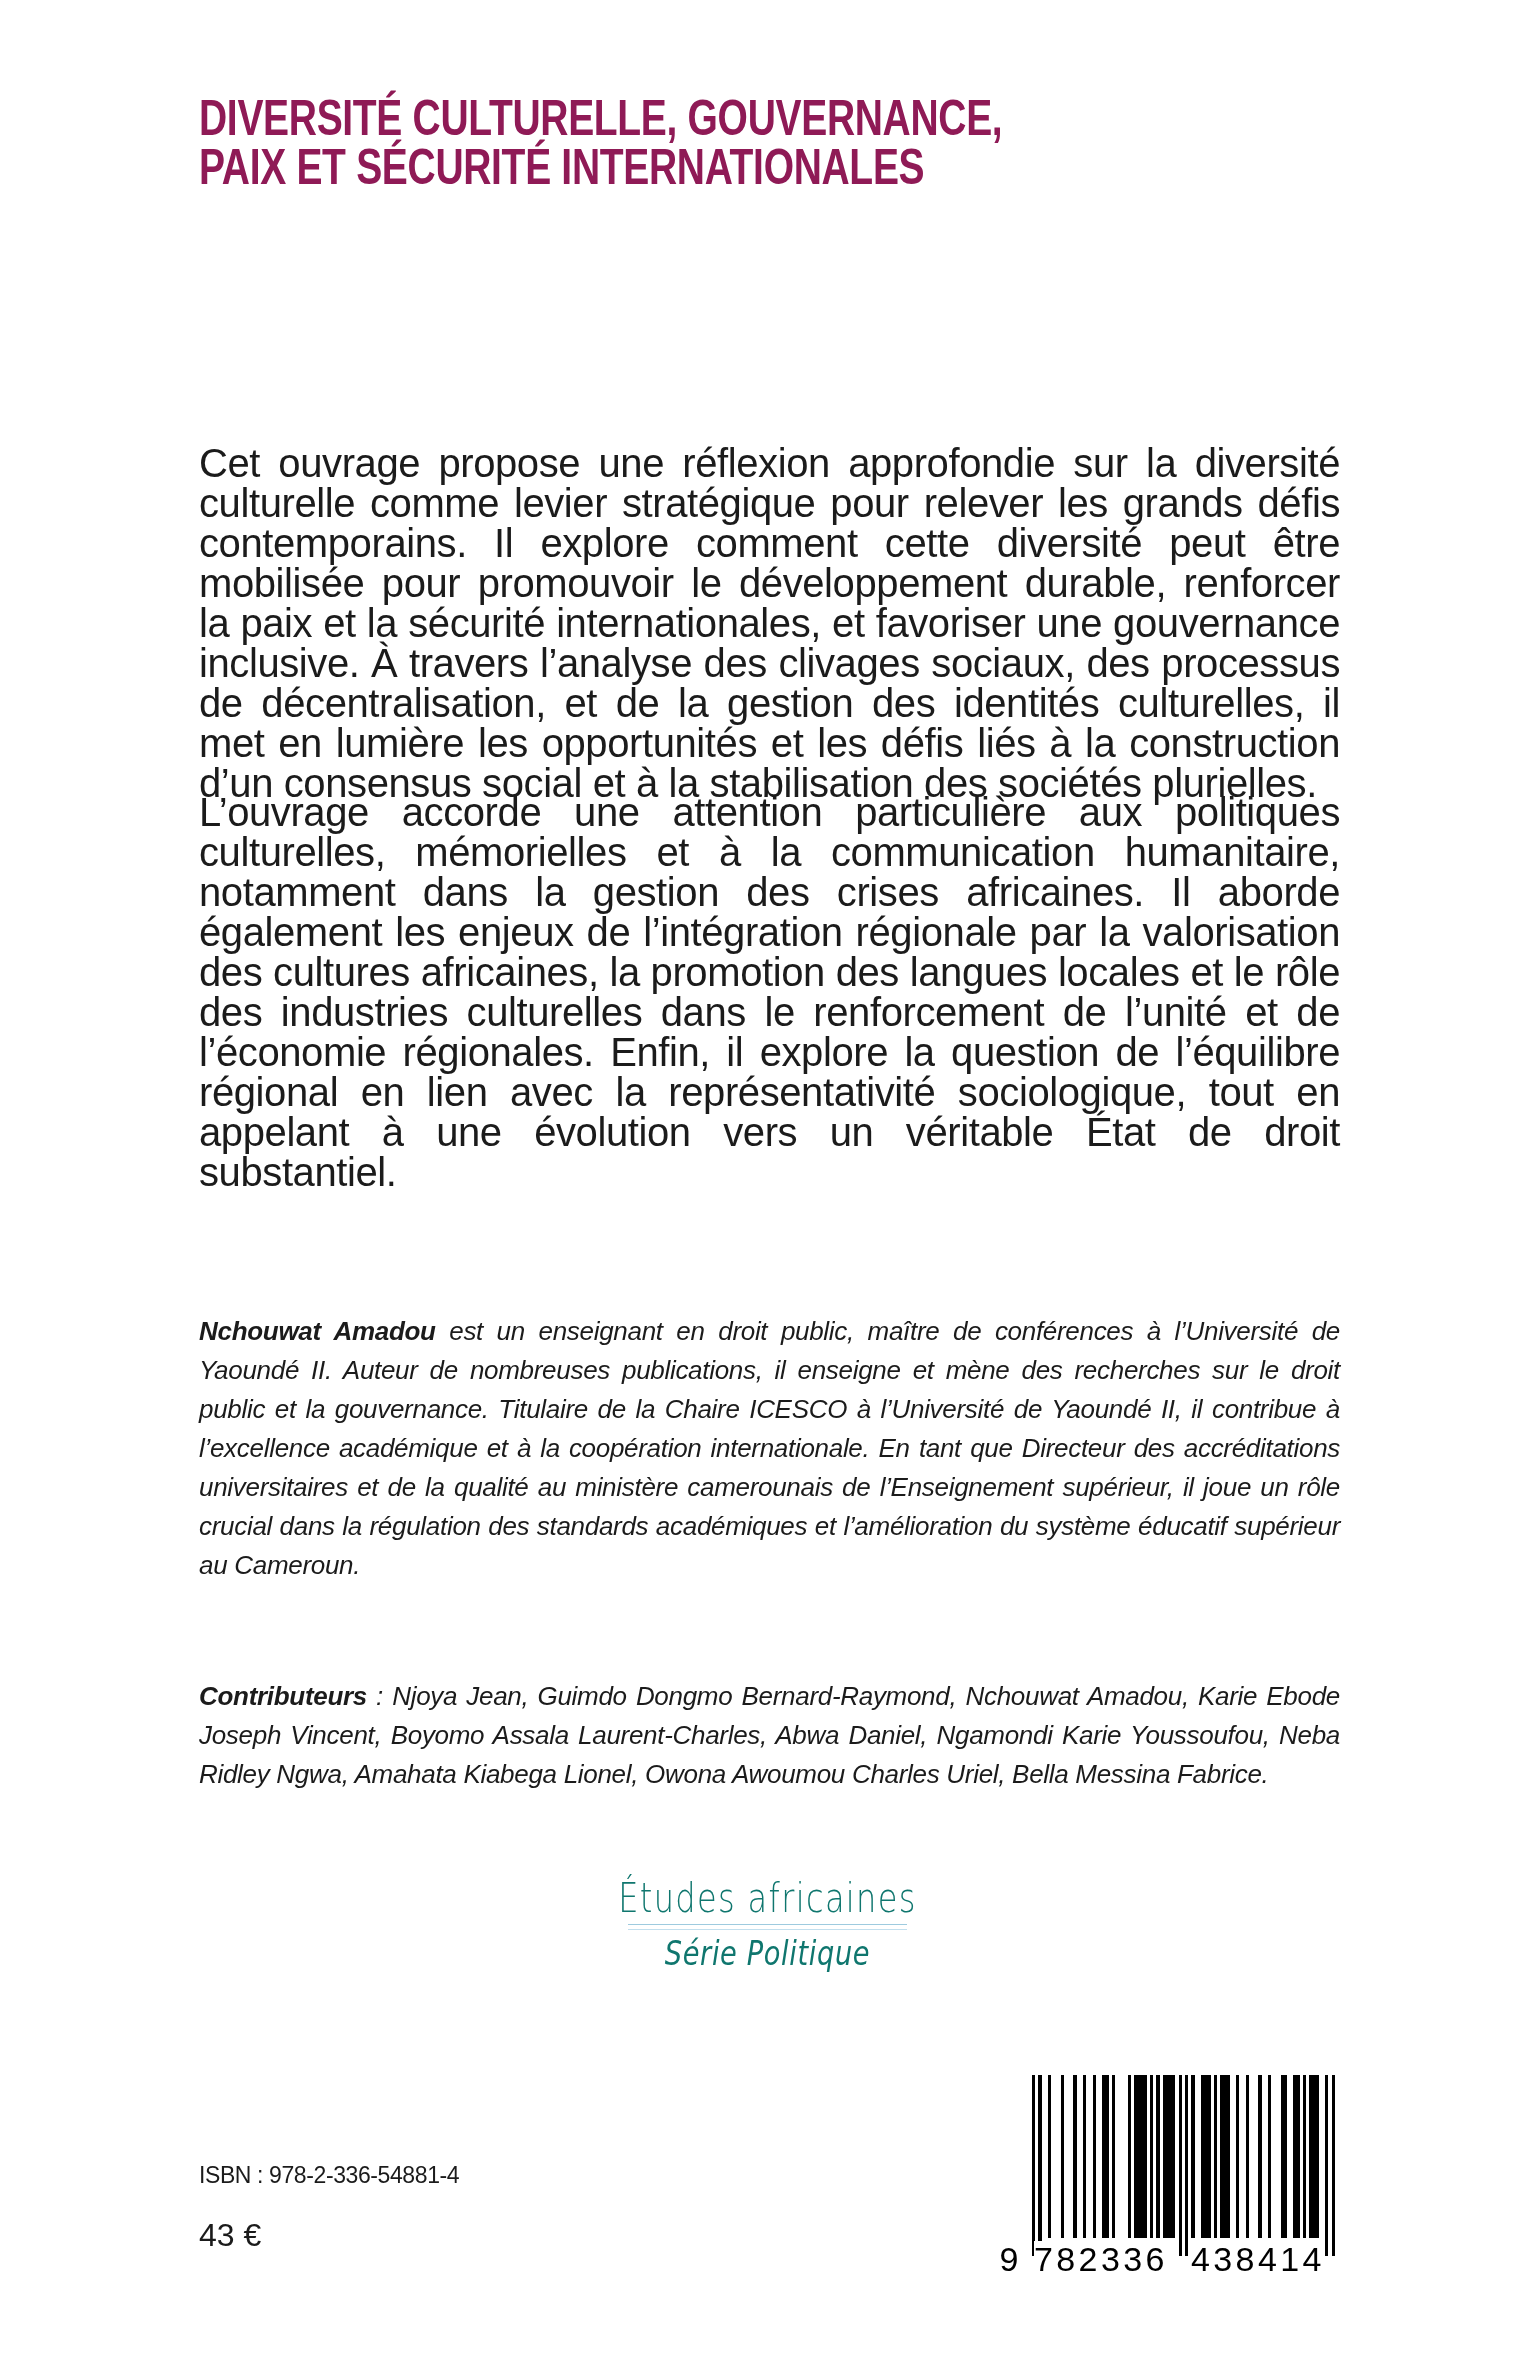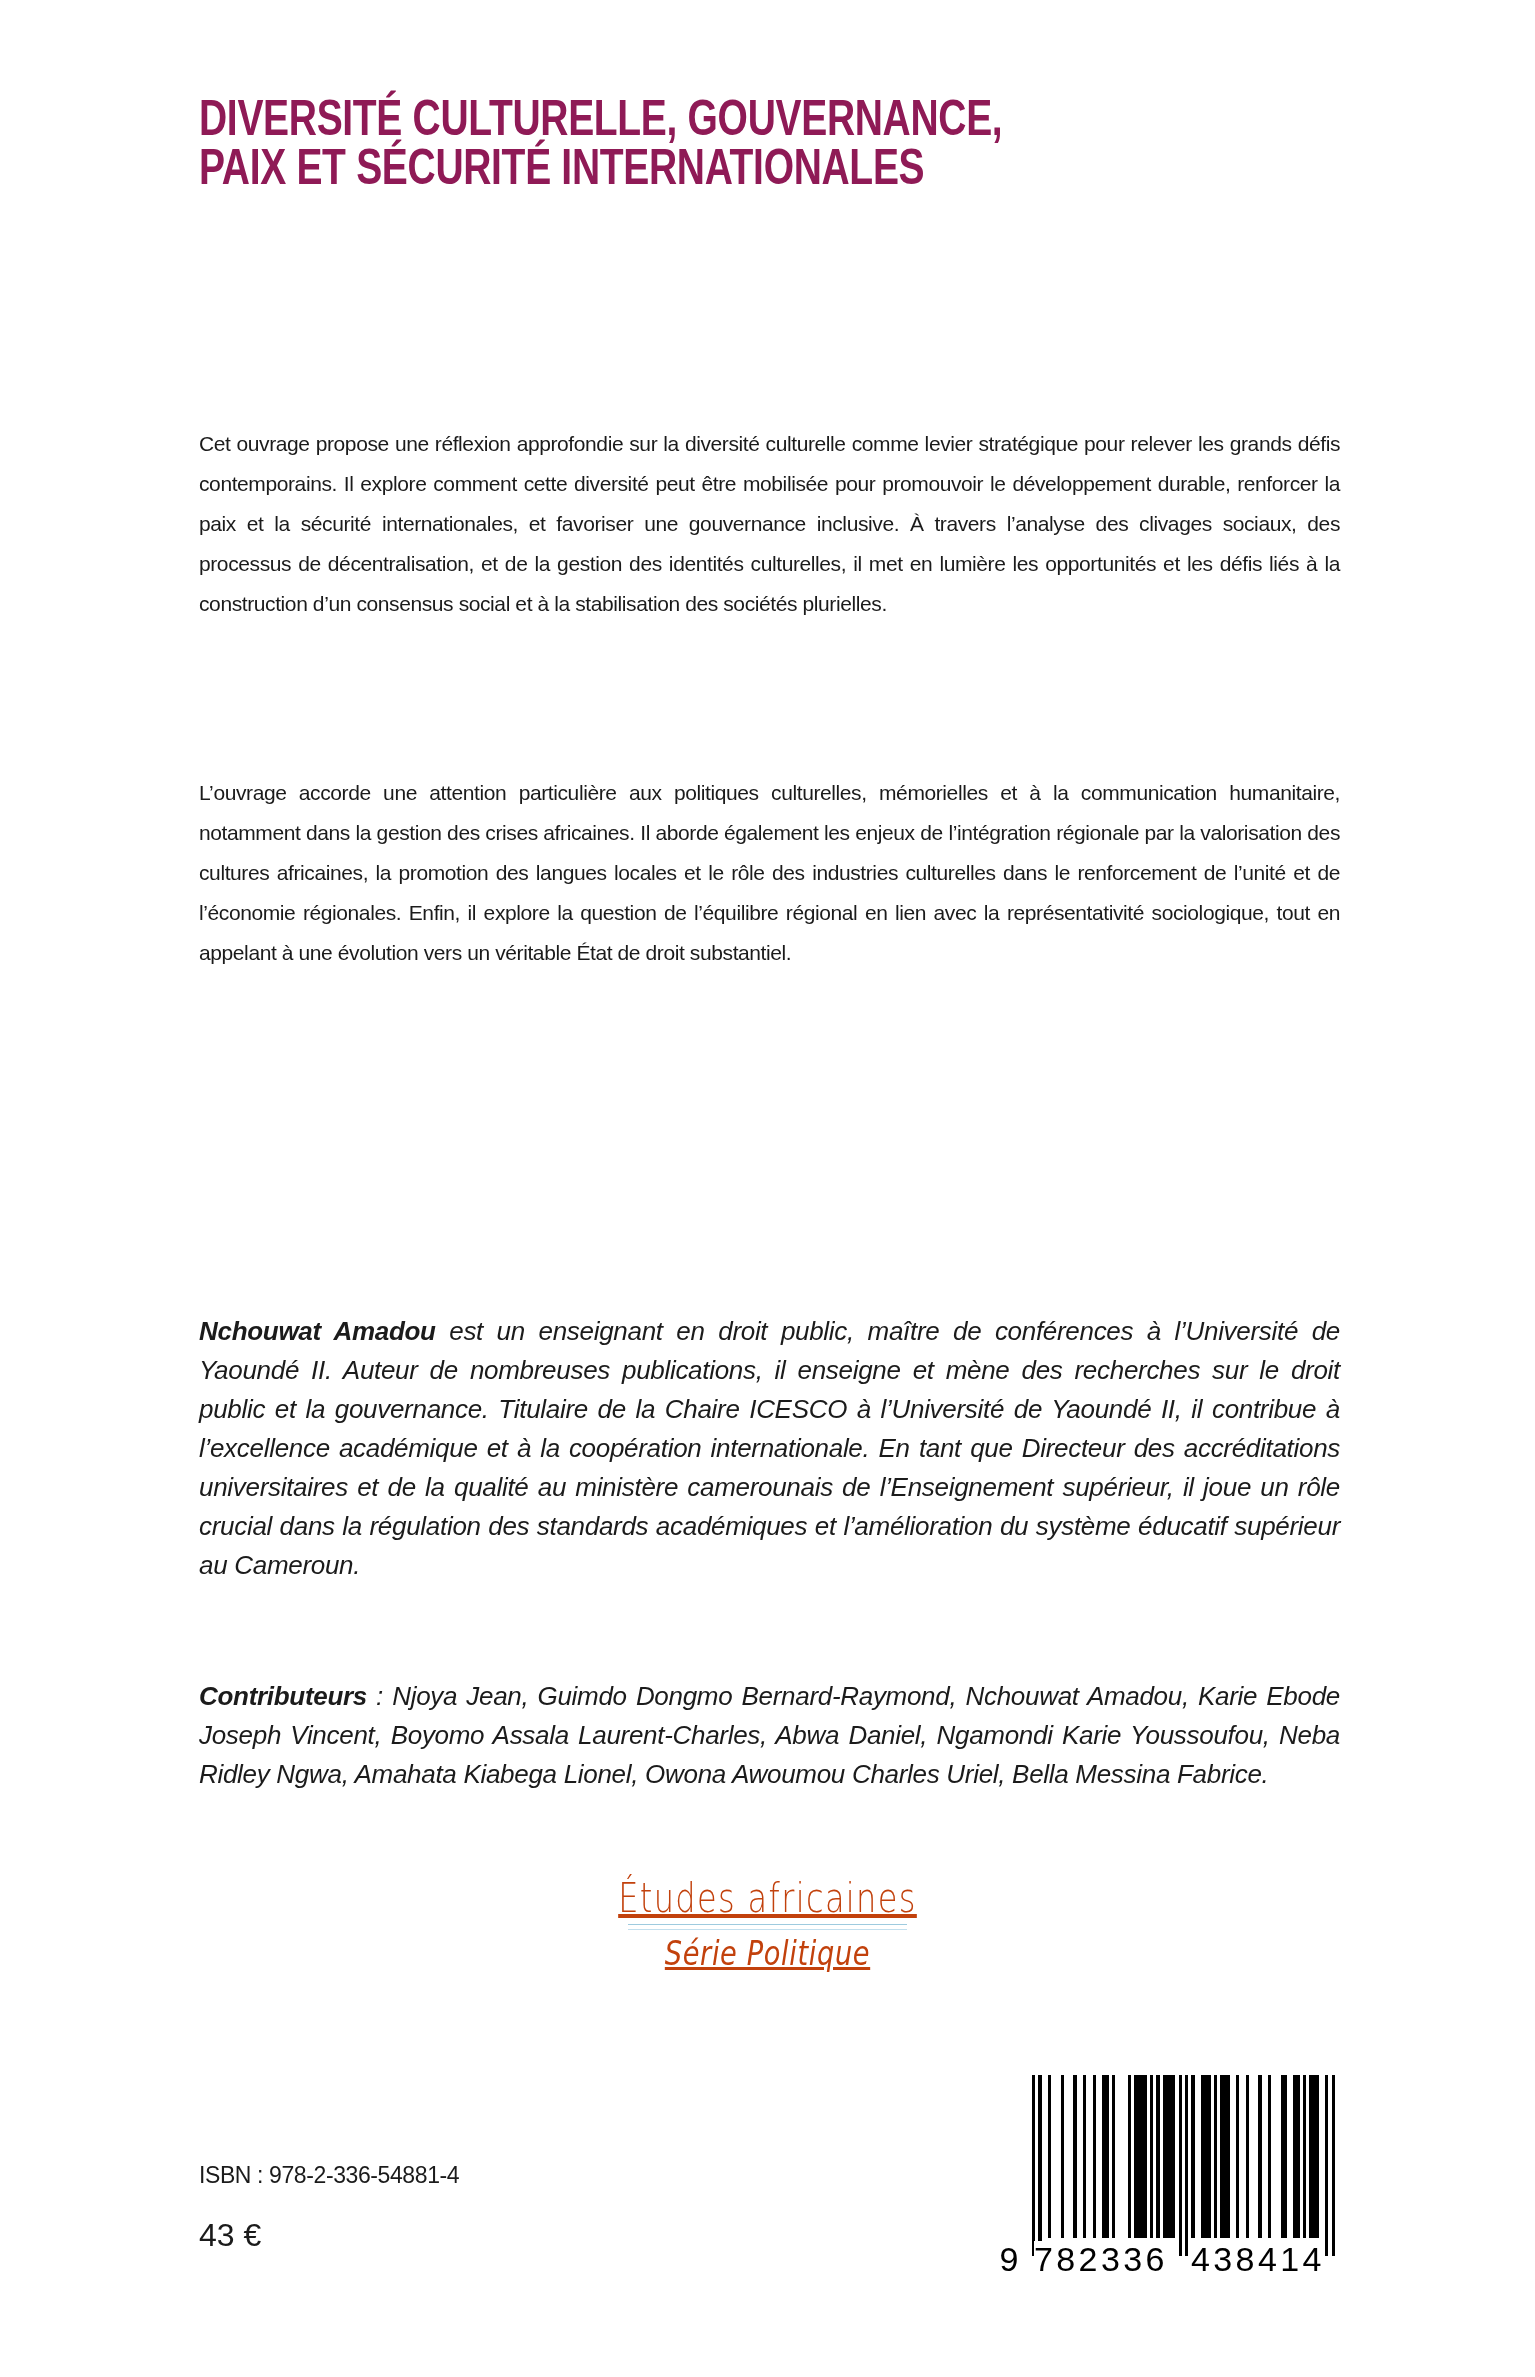--- a/index.html
+++ b/index.html
@@ -10,37 +10,37 @@
   
   .title{
     position:absolute;left:199px;top:94px;width:1342px;
     transform:scaleX(0.78);transform-origin:left top;
     font-weight:bold;font-size:50px;line-height:49px;letter-spacing:-0.4px;
     color:#8f1a56;
   }
   
   .para{
     position:absolute;left:199px;width:1141px;
-    font-size:21px;line-height:40px;letter-spacing:-0.4px;
+    font-size:40px;line-height:40px;letter-spacing:-0.4px;
     text-align:justify;color:#1b1b1b;
   }
   .p1{top:403px;}
   .p2{top:752px;}
   .p3{top:1101px;}
   
   .bio{
     position:absolute;left:199px;width:1141px;
     font-size:26px;line-height:39px;letter-spacing:-0.3px;
     font-style:italic;text-align:justify;color:#1b1b1b;
   }
   .bio .lead{font-weight:bold;}
   .bio1{top:1286px;}
   .bio2{top:1651px;}
   
-  .collection{position:absolute;left:0;top:1876px;width:1535px;text-align:center;color:#c2410c;text-decoration:underline;}
+  .collection{position:absolute;left:0;top:1876px;width:1535px;text-align:center;color:#0f766e;}
   .collection-name{
     font-family:"DejaVu Sans", sans-serif;font-weight:200;
     font-size:40px;line-height:45px;letter-spacing:1.7px;
     transform:scaleX(0.8);transform-origin:center top;
   }
   .collection-underline{
     width:279px;height:3.4px;margin:3.4px auto 5px auto;
     border-top:1.7px solid #9ecbdf;border-bottom:1.7px solid #c2dfee;
   }
   .collection-series{

